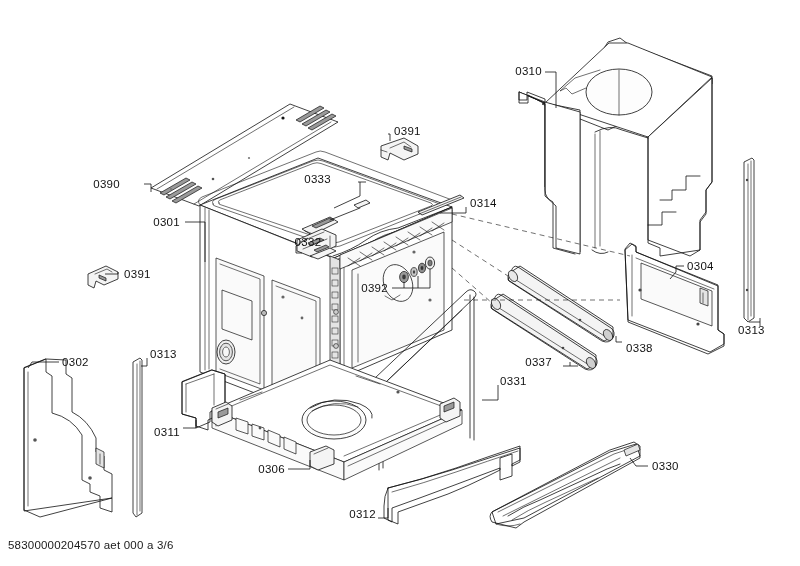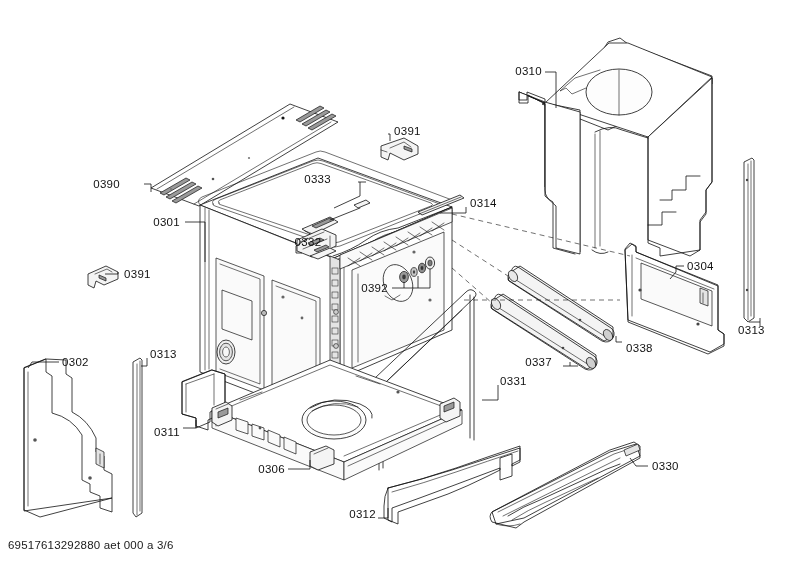--- a/index.html
+++ b/index.html
@@ -457,15 +457,15 @@
       <polygon class="fl3" points="624,450 638,444 640,450 626,456"></polygon>
       <path class="lnt" d="M496,524 Q508,528 520,524"></path>
     </g>
     <g>
       <polyline class="leader" points="648,466 636,466 630,458"></polyline>
     </g>
     <text class="lbl" x="652" y="470">0330</text>
 
   </svg>
 
-  <div class="footer-text">69517613292880 aet 000 a 3/6</div>
+  <div class="footer-text">58300000204570 aet 000 a 3/6</div>
 
 </div>
 
 </body></html>

